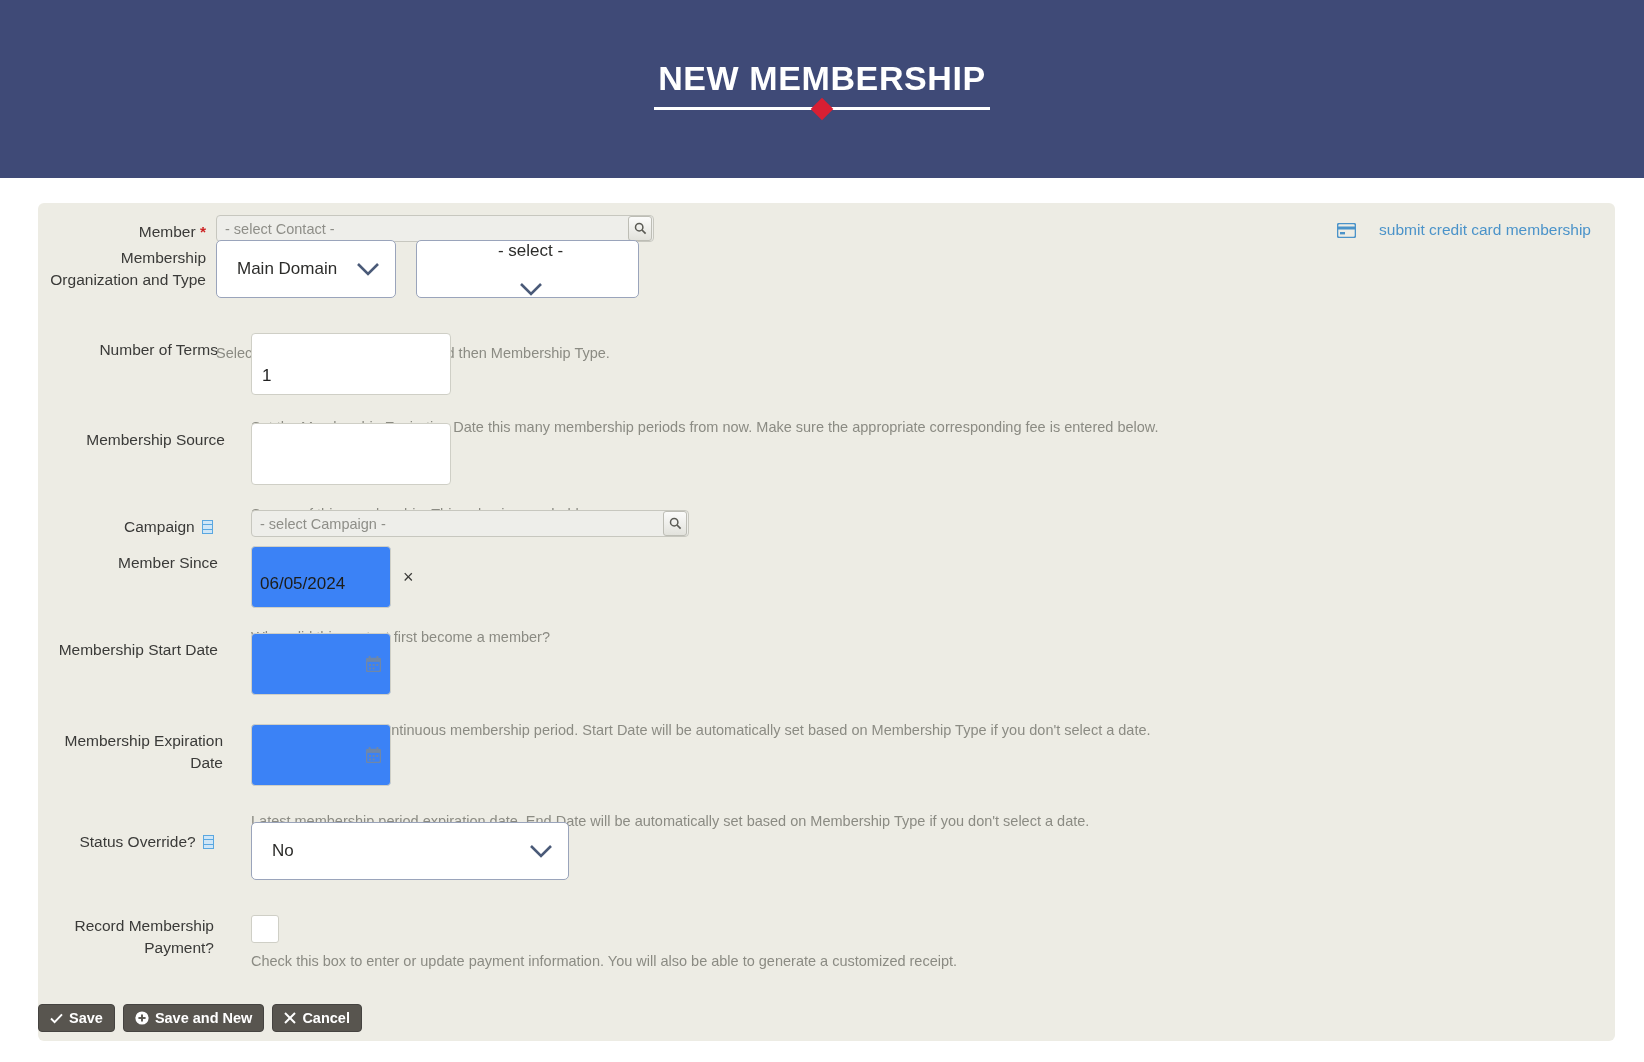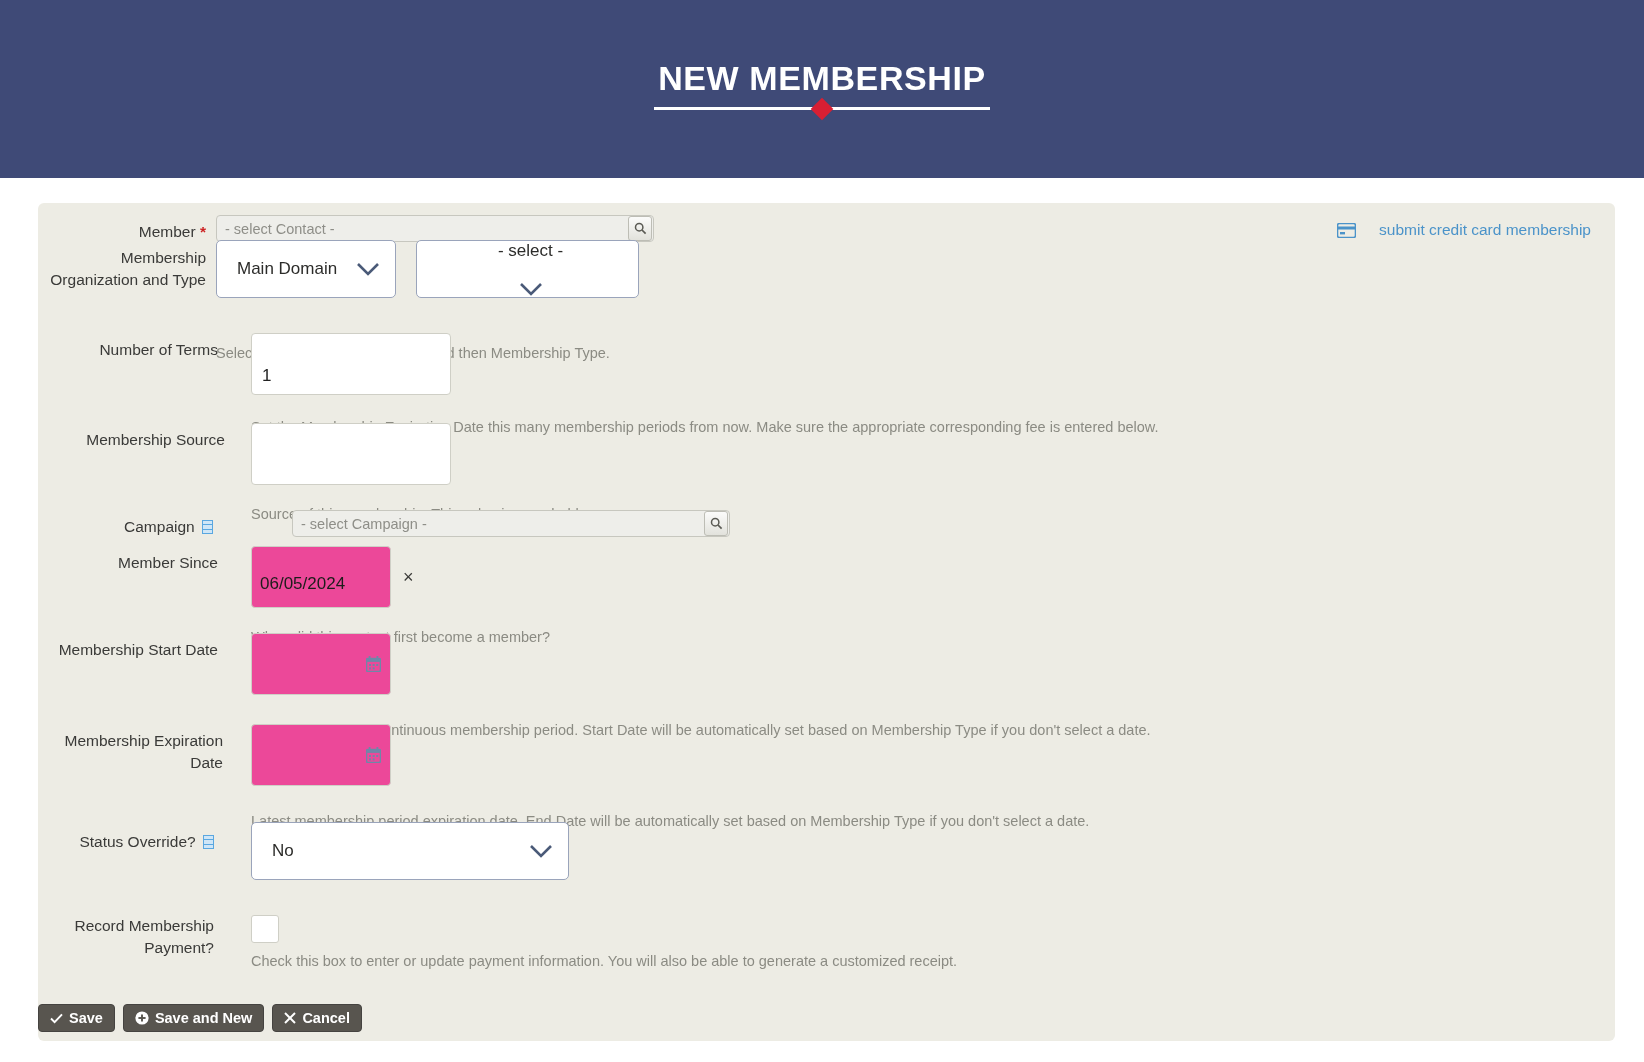--- a/index.html
+++ b/index.html
@@ -190,21 +190,21 @@
     border-radius: 4px;
     font-family: "Liberation Sans", sans-serif;
     font-size: 17px;
     color: #222;
     padding: 32px 10px 8px 10px;
     outline: none;
   }
   .datebox-wrap { position: relative; width: 140px; height: 62px; }
   .datebox {
     width: 140px; height: 62px;
-    background: #ec4899;
+    background: #3b82f6;
     border: 1px solid #cfcfc6;
     border-radius: 4px;
     font-family: "Liberation Sans", sans-serif;
     font-size: 17px;
     color: #1d1d1b;
     padding: 22px 10px 8px 8px;
     outline: none;
   }
   .cal-icon {
     position: absolute;
@@ -337,21 +337,21 @@
         <input class="textbox" type="text" value="" style="">
       </div>
       <div class="hint" style="top:82px;left:213px;">Source of this membership. This value is searchable.</div>
     </div>
 
     <div class="row" style="top:307px;">
       <div class="label" style="top:6px;width:175px;padding-left:11px;">
         <span>Campaign</span>
         <span class="help-glyph"></span>
       </div>
-      <div class="field" style="top:0;left:213px;margin-left:41px;">
+      <div class="field" style="top:0;left:213px;">
         <div class="search-box">
           <input type="text" placeholder="- select Campaign -" style="">
           <span class="search-btn">
             <svg width="13" height="13" viewBox="0 0 13 13">
               <circle cx="5.2" cy="5.2" r="3.7" fill="none" stroke="#5a5a54" stroke-width="1.5"></circle>
               <line x1="8" y1="8" x2="11.6" y2="11.6" stroke="#5a5a54" stroke-width="1.7"></line>
             </svg>
           </span>
         </div>
       </div>

